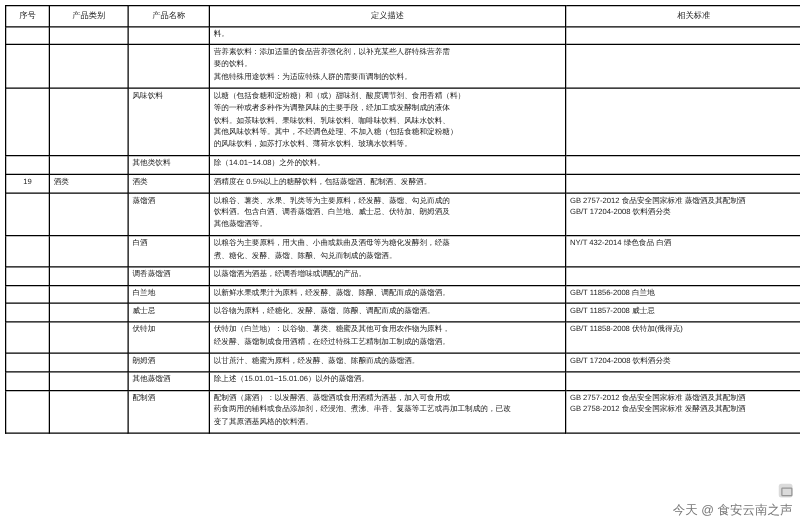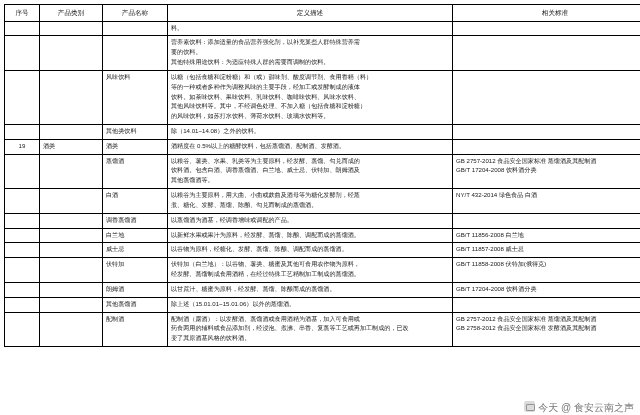--- a/index.html
+++ b/index.html
@@ -52,23 +52,24 @@
     margin: 0 0 1px 0;
   }
   .watermark {
     position: absolute;
     right: 6px;
     bottom: 4px;
     font-size: 10px;
     color: #6b6b6b;
     font-family: "Liberation Sans", sans-serif;
     display: flex;
-    align-items: flex-start;
+    align-items: flex-end;
     gap: 3px;
     opacity: 0.92;
+    flex-direction: column;
   }
   .wm-icon {
     display: inline-block;
     width: 11px;
     height: 11px;
     border-radius: 2px;
     background: #d8d8d8;
     position: relative;
   }
   .wm-icon::after {

